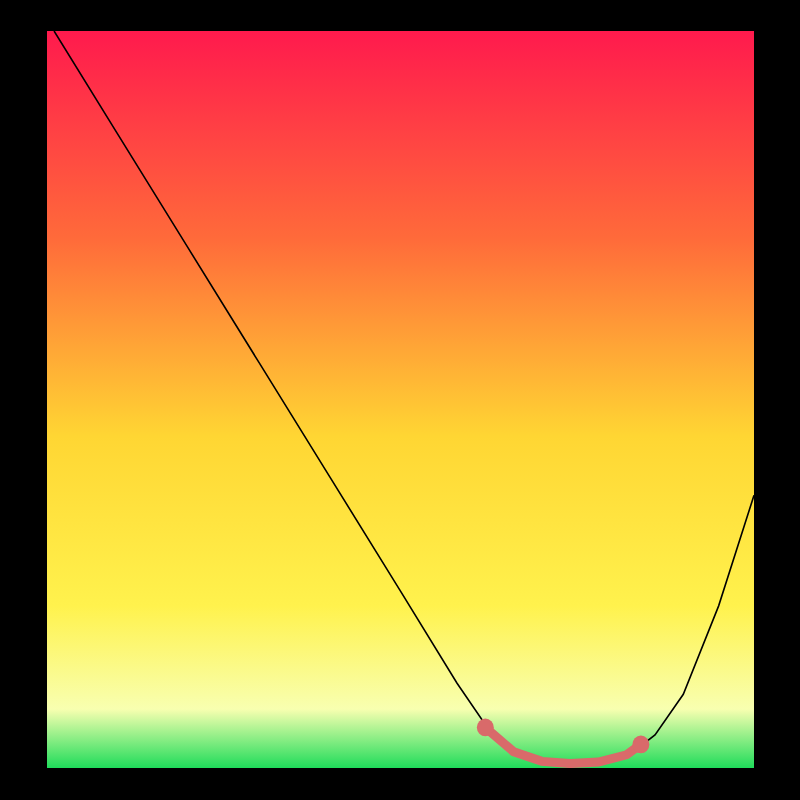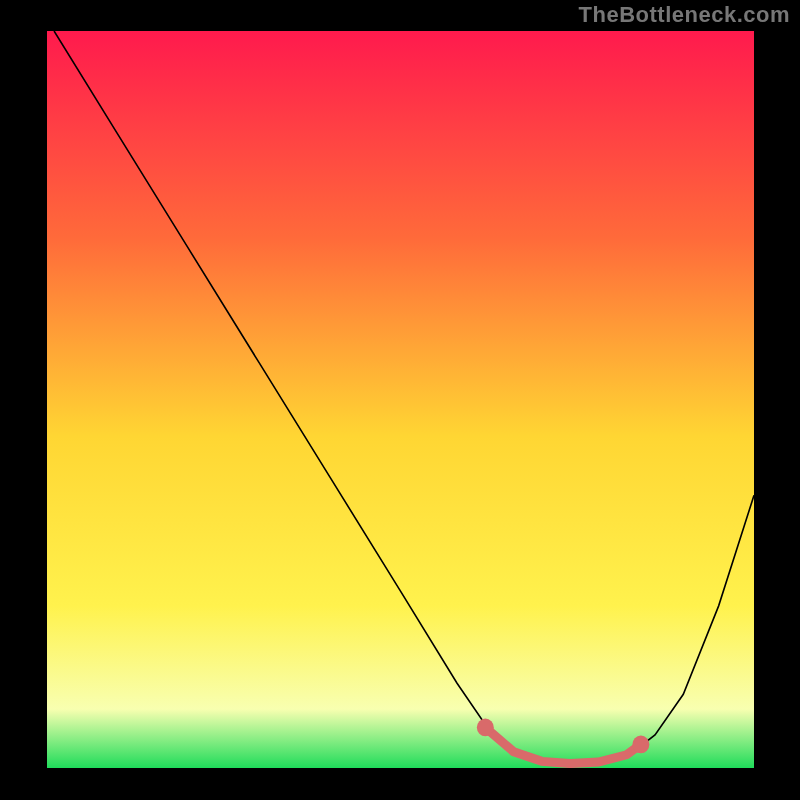--- a/index.html
+++ b/index.html
@@ -37,21 +37,20 @@
   .plot-wrap svg {
     display: block;
     width: 100%;
     height: 100%;
   }
 </style>
 </head>
 <body>
 
 <div class="frame">
-  <div class="watermark">TheBottleneck.com</div>
 
   <div class="plot-wrap">
     <svg viewBox="0 0 100 100" preserveAspectRatio="none">
       <defs>
         <linearGradient id="bg-grad" x1="0" y1="0" x2="0" y2="1">
           <stop id="g0" offset="0%" stop-color="#ff1a4d"></stop>
           <stop id="g1" offset="28%" stop-color="#ff6a3a"></stop>
           <stop id="g2" offset="55%" stop-color="#ffd633"></stop>
           <stop id="g3" offset="78%" stop-color="#fff24d"></stop>
           <stop id="g4" offset="92%" stop-color="#f8ffb0"></stop>

